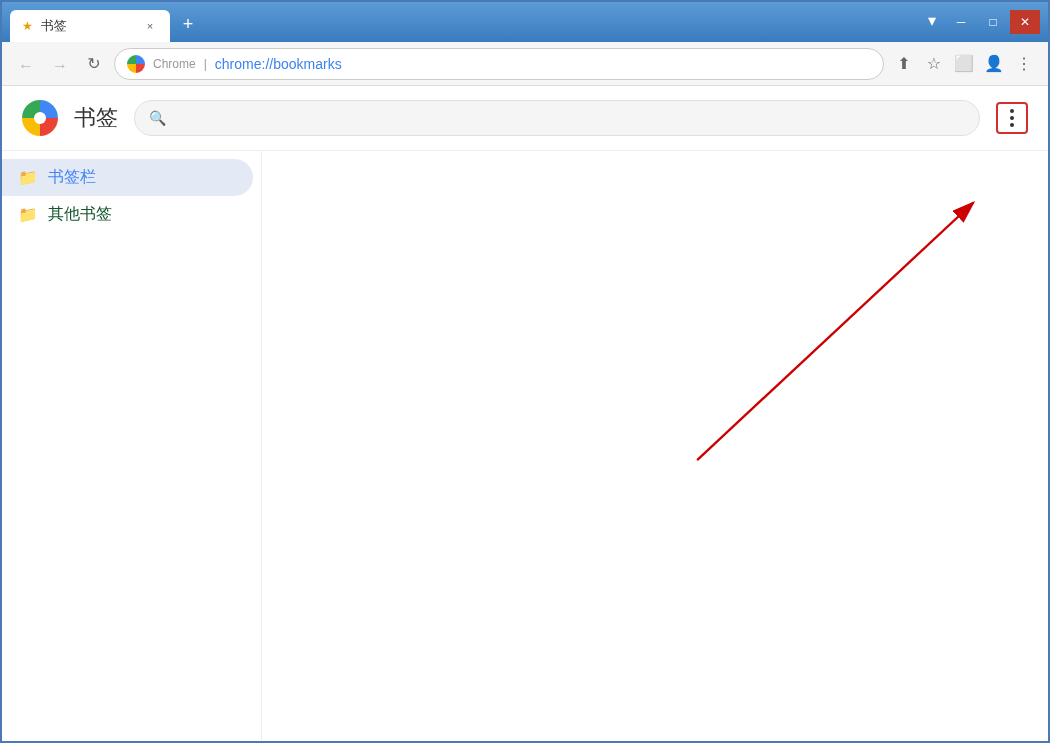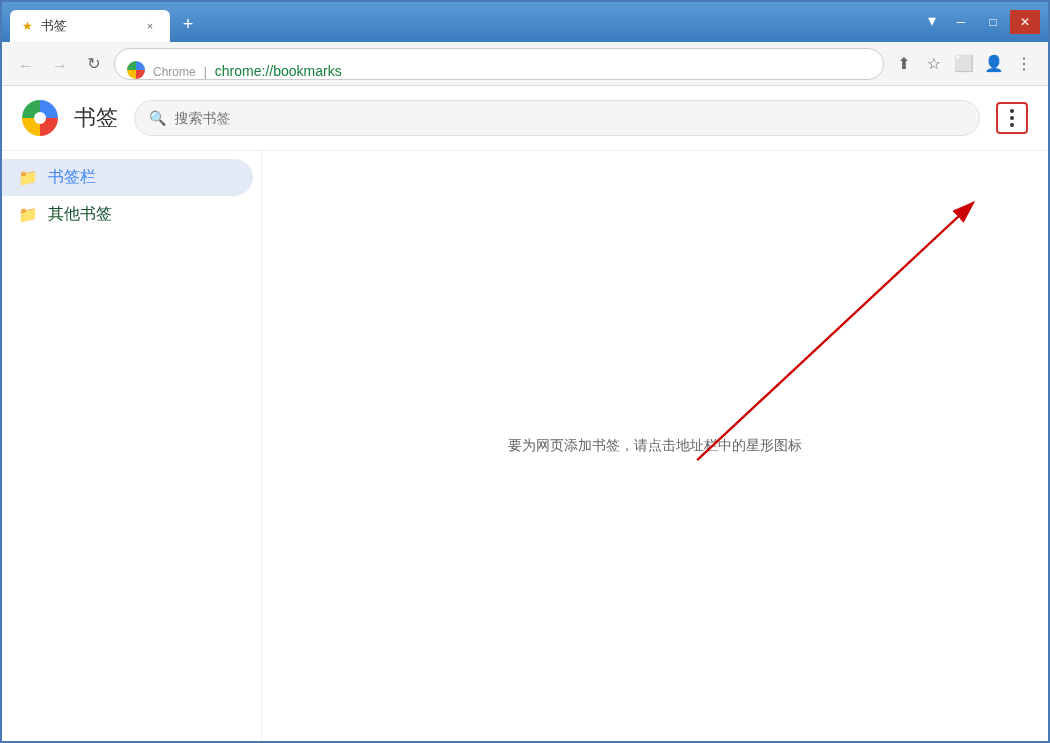--- a/index.html
+++ b/index.html
@@ -144,41 +144,41 @@
     }
     .nav-btn.disabled { color: #bbb; cursor: default; }
 
     .address-bar {
       flex: 1;
       height: 32px;
       background: #fff;
       border: 1px solid #ccc;
       border-radius: 16px;
       display: flex;
-      align-items: flex-end;
+      align-items: center;
       padding: 0 12px;
       gap: 8px;
     }
 
     .address-favicon {
       width: 18px;
       height: 18px;
       border-radius: 50%;
       background: conic-gradient(#4285f4 0deg 90deg, #ea4335 90deg 180deg, #fbbc04 180deg 270deg, #34a853 270deg 360deg);
       flex-shrink: 0;
     }
 
     .address-separator {
       color: #999;
       font-size: 12px;
     }
 
     .address-text {
       font-size: 14px;
-      color: #15803d;
+      color: #3b82f6;
     }
 
     .nav-right-btns {
       display: flex;
       align-items: center;
       gap: 2px;
     }
 
     
     .main-content {
@@ -378,21 +378,20 @@
   </div>
 
   <div class="page-wrapper">
 
     <div class="page-header">
       <div class="chrome-logo"></div>
       <span class="page-title">书签</span>
 
       <div class="search-box">
         <span class="search-icon-wrapper">🔍</span>
-        <input class="search-input" type="text" placeholder="搜索书签" style="">
       </div>
 
       <div class="more-btn">
         <div class="dot"></div>
         <div class="dot"></div>
         <div class="dot"></div>
       </div>
     </div>
 
     <div class="main-content">
@@ -402,21 +401,20 @@
           <span class="folder-icon blue">📁</span>
           <span class="sidebar-label blue">书签栏</span>
         </div>
         <div class="sidebar-item">
           <span class="folder-icon gray">📁</span>
           <span class="sidebar-label dark">其他书签</span>
         </div>
       </div>
 
       <div class="content-area">
-        <span class="empty-hint">要为网页添加书签，请点击地址栏中的星形图标</span>
 
         <svg class="annotation-arrow" viewBox="0 0 790 630" xmlns="http://www.w3.org/2000/svg">
           <defs>
             <marker id="arrowhead" markerWidth="10" markerHeight="7" refX="9" refY="3.5" orient="auto">
               <polygon points="0 0, 10 3.5, 0 7" fill="#cc0000"></polygon>
             </marker>
           </defs>
 
           <line x1="440" y1="330" x2="735" y2="55" stroke="#cc0000" stroke-width="2.5" marker-end="url(#arrowhead)"></line>
         </svg>

